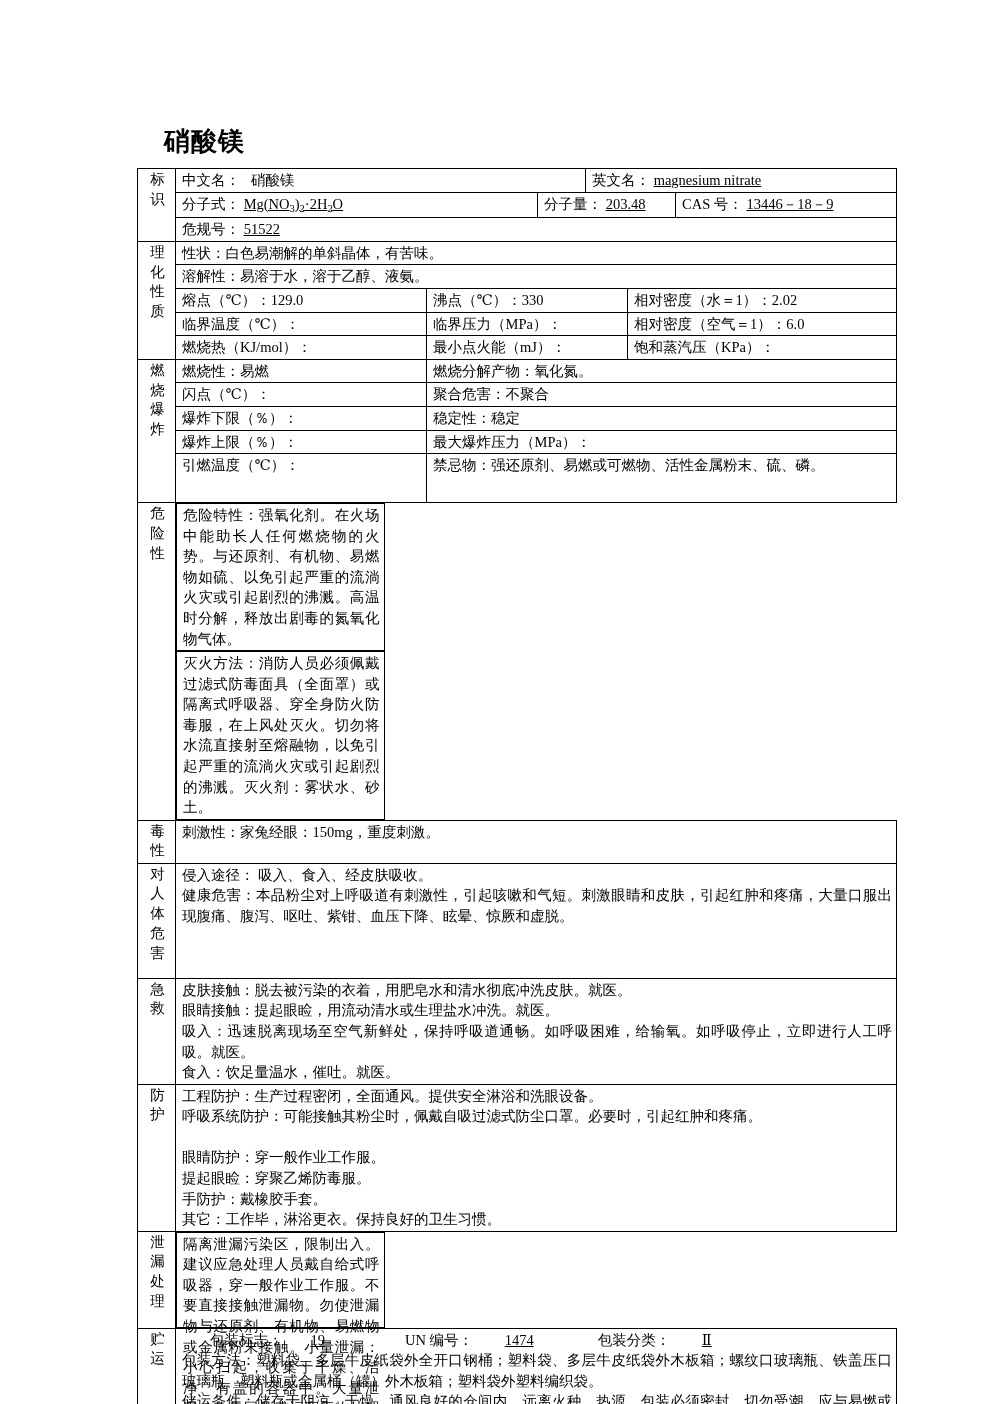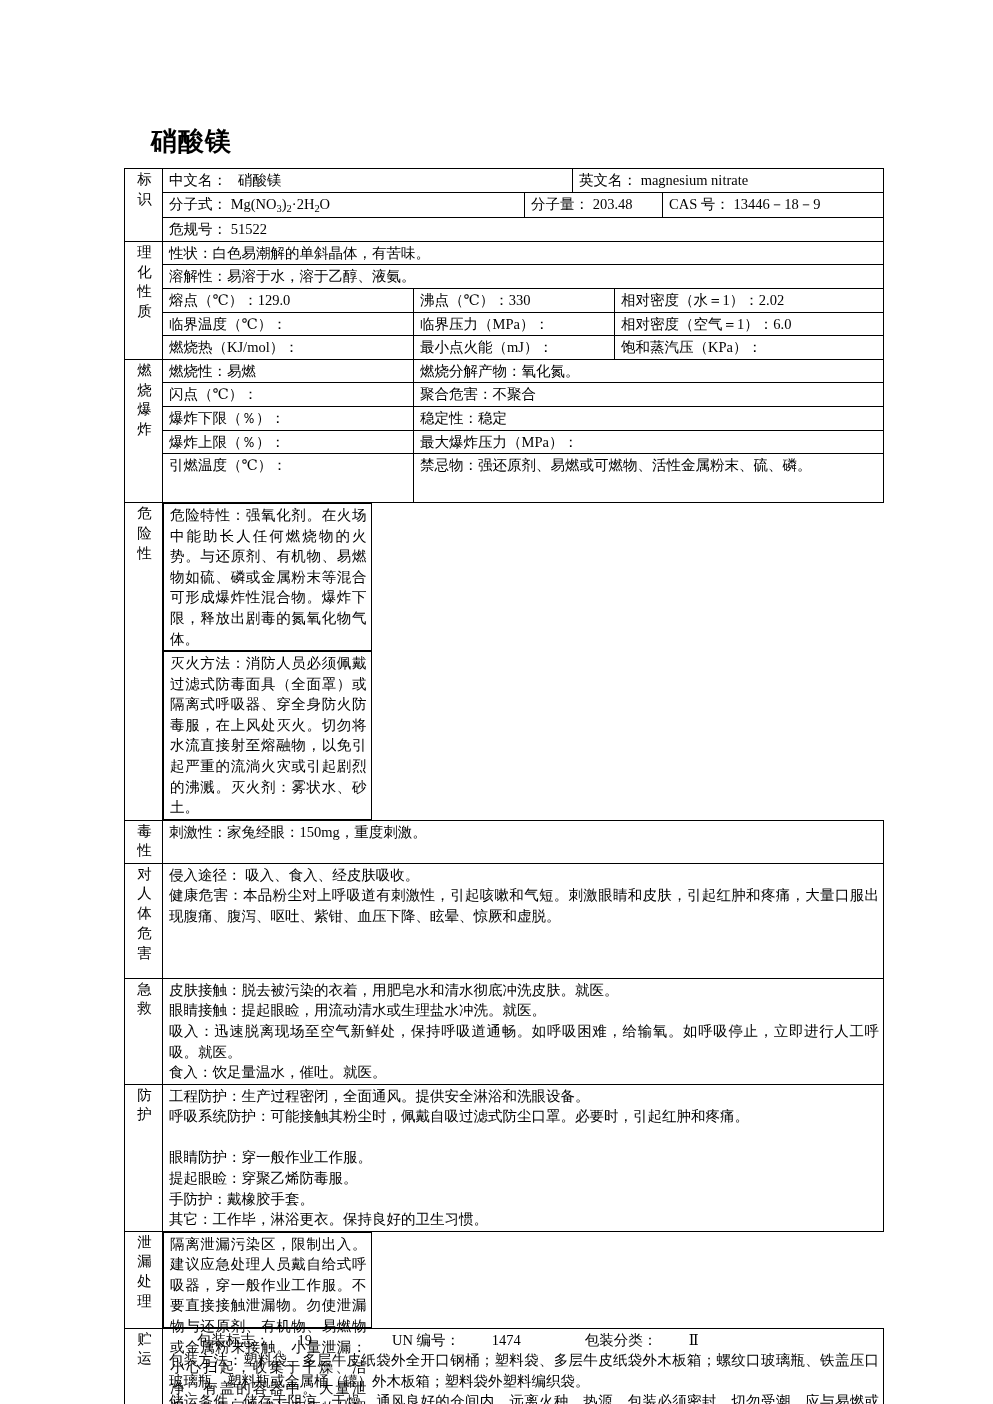--- a/index.html
+++ b/index.html
@@ -10,21 +10,21 @@
   body {
     width: 993px;
     height: 1404px;
     font-family: "Liberation Serif", "DejaVu Serif", serif;
     color: #000000;
     position: relative;
     overflow: hidden;
   }
   .page {
     position: absolute;
-    left: 3px; top: 0;
+    left: 16px; top: 0;
     width: 843px;
     height: 1404px;
   }
   .doc-title {
     position: absolute;
     left: 148px;
     top: 126px;
     font-size: 26px;
     font-weight: bold;
     letter-spacing: 1px;
@@ -57,21 +57,21 @@
     word-break: break-all;
   }
   td.rowlabel .lbl {
     display: inline-block;
     width: 1em;
     text-align: center;
   }
   .sub { font-size: 0.72em; vertical-align: -0.28em; }
   .cellline { display: block; }
   .para { display: block; text-align: justify; text-justify: inter-ideograph; }
-  .ltn { font-family: "Liberation Serif", "DejaVu Serif", serif; }
+  .ltn { font-family: "Liberation Serif", "DejaVu Serif", serif; text-decoration: underline; }
   .pkrow span.seg { display: inline-block; margin-left: 28px; }
   .gap-lg { display: inline-block; width: 52px; }
   .gap-md { display: inline-block; width: 36px; }
   .blankline { display: block; height: 1.42em; }
 </style>
 </head>
 <body>
 
 <div class="page">
 
@@ -168,21 +168,21 @@
     </tr>
     <tr>
       <td colspan="2" style="height:46px">引燃温度（℃）：</td>
       <td colspan="5">禁忌物：强还原剂、易燃或可燃物、活性金属粉末、硫、磷。</td>
     </tr>
 
     <tr>
       <td class="rowlabel" rowspan="2">
         <span class="lbl">危</span><br><span class="lbl">险</span><br><span class="lbl">性</span>
       </td>
-      <td colspan="7" class="para">危险特性：强氧化剂。在火场中能助长人任何燃烧物的火势。与还原剂、有机物、易燃物如硫、磷或金属粉末等混合可形成爆炸性混合物。爆炸下限，释放出剧毒的氮氧化物气体。</td>
+      <td colspan="7" class="para">危险特性：强氧化剂。在火场中能助长人任何燃烧物的火势。与还原剂、有机物、易燃物如硫、以免引起严重的流淌火灾或引起剧烈的沸溅。高温时分解，释放出剧毒的氮氧化物气体。</td>
     </tr>
     <tr>
       <td colspan="7" class="para">灭火方法：消防人员必须佩戴过滤式防毒面具（全面罩）或隔离式呼吸器、穿全身防火防毒服，在上风处灭火。切勿将水流直接射至熔融物，以免引起严重的流淌火灾或引起剧烈的沸溅。灭火剂：雾状水、砂土。</td>
     </tr>
 
     <tr>
       <td class="rowlabel">
         <span class="lbl">毒</span><br><span class="lbl">性</span>
       </td>
       <td colspan="7" style="height:40px">刺激性：家兔经眼：150mg，重度刺激。</td>

